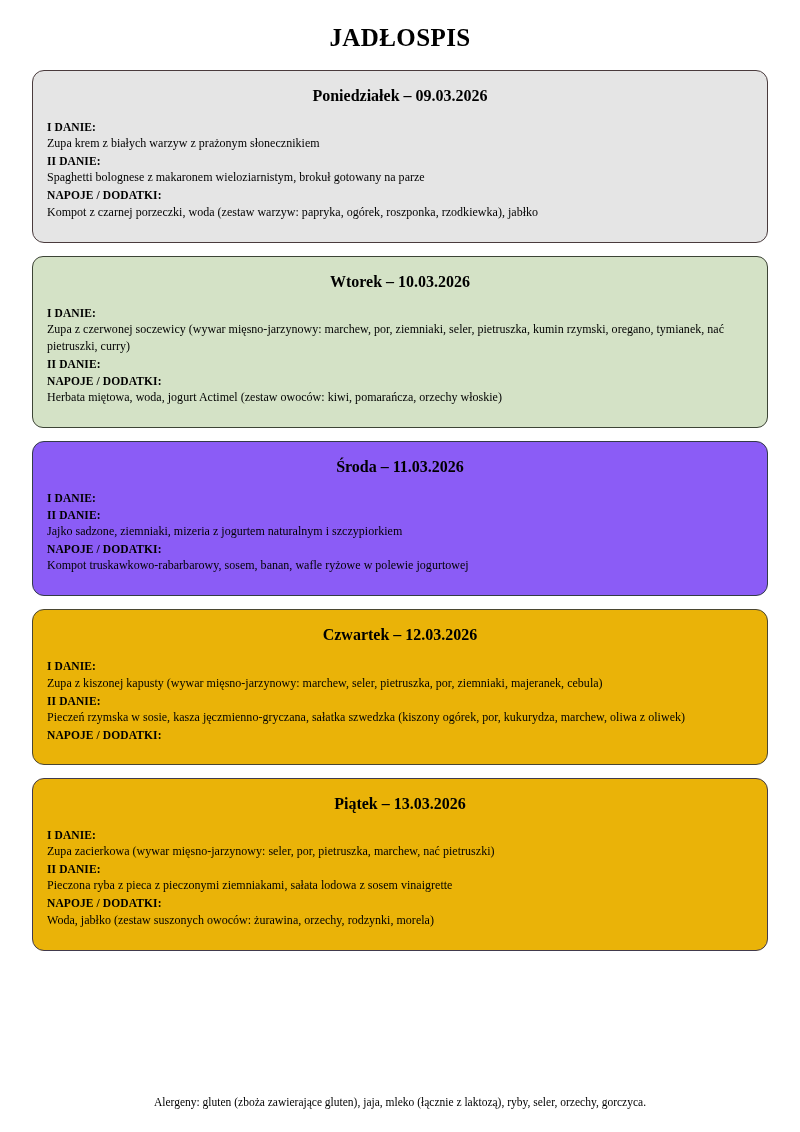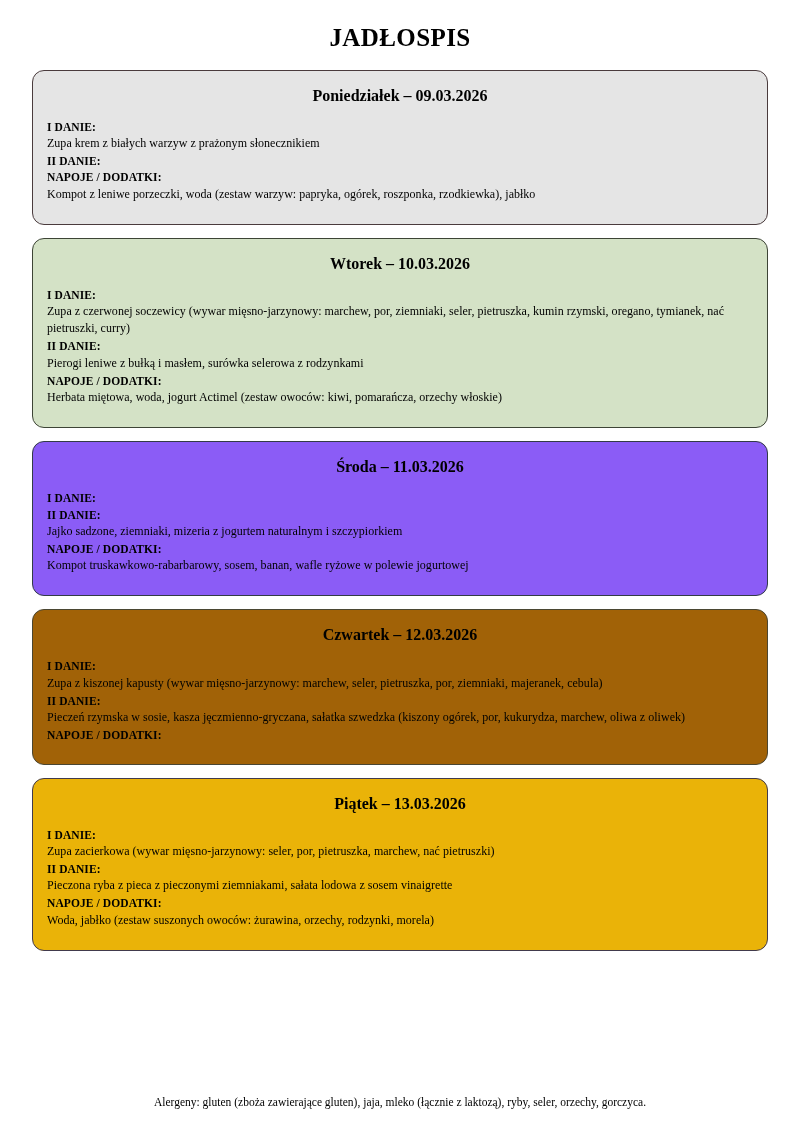--- a/index.html
+++ b/index.html
@@ -44,23 +44,23 @@
   }
   .day-card {
     box-sizing: border-box;
     border: 1.6px solid #3a3436;
     border-radius: 12px;
     margin-bottom: 13px;
     padding: 12px 14px 20px 14px;
     position: relative;
   }
   .day-card.c-mon { background: #e5e5e5; border-color: #4a3b3d; }
-  .day-card.c-tue { background: #d4e2c6; border-color: #3d4436; }
+  .day-card.c-tue { background: #d4e2c6; border-color: #3d4436; border-radius: 11px; }
   .day-card.c-wed { background: #8b5cf6; border-color: #333c46; }
-  .day-card.c-thu { background: #a16207; border-color: #4a4632; }
+  .day-card.c-thu { background: #eab308; border-color: #4a4632; }
   .day-card.c-fri { background: #eab308; border-color: #413a4c; }
 
   .day-title {
     text-align: center;
     font-size: 16px;
     font-weight: bold;
     margin: 0 0 14px 0;
     padding: 3px 0 0 0;
     line-height: 1.2;
     color: #000000;
@@ -104,36 +104,36 @@
   <div class="cards">
 
     <section class="day-card c-mon">
       <div class="day-title">Poniedziałek – 09.03.2026</div>
       <div class="meal-block">
         <div class="meal-label">I DANIE:</div>
         <div class="meal-text">Zupa krem z białych warzyw z prażonym słonecznikiem</div>
       </div>
       <div class="meal-block">
         <div class="meal-label">II DANIE:</div>
+        <div class="meal-text">Spaghetti bolognese z makaronem wieloziarnistym, brokuł gotowany na parze</div>
       </div>
       <div class="meal-block">
         <div class="meal-label">NAPOJE / DODATKI:</div>
-        <div class="meal-text">Kompot z leniwe porzeczki, woda (zestaw warzyw: papryka, ogórek, roszponka, rzodkiewka), jabłko</div>
+        <div class="meal-text">Kompot z czarnej porzeczki, woda (zestaw warzyw: papryka, ogórek, roszponka, rzodkiewka), jabłko</div>
       </div>
     </section>
 
     <section class="day-card c-tue">
       <div class="day-title">Wtorek – 10.03.2026</div>
       <div class="meal-block">
         <div class="meal-label">I DANIE:</div>
         <div class="meal-text">Zupa z czerwonej soczewicy (wywar mięsno-jarzynowy: marchew, por, ziemniaki, seler, pietruszka, kumin rzymski, oregano, tymianek, nać pietruszki, curry)</div>
       </div>
       <div class="meal-block">
         <div class="meal-label">II DANIE:</div>
-        <div class="meal-text">Pierogi leniwe z bułką i masłem, surówka selerowa z rodzynkami</div>
       </div>
       <div class="meal-block">
         <div class="meal-label">NAPOJE / DODATKI:</div>
         <div class="meal-text">Herbata miętowa, woda, jogurt Actimel (zestaw owoców: kiwi, pomarańcza, orzechy włoskie)</div>
       </div>
     </section>
 
     <section class="day-card c-wed">
       <div class="day-title">Środa – 11.03.2026</div>
       <div class="meal-block">

